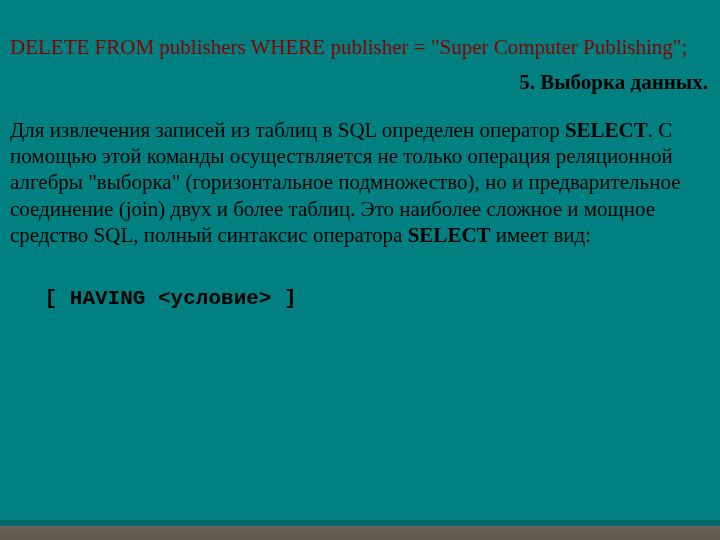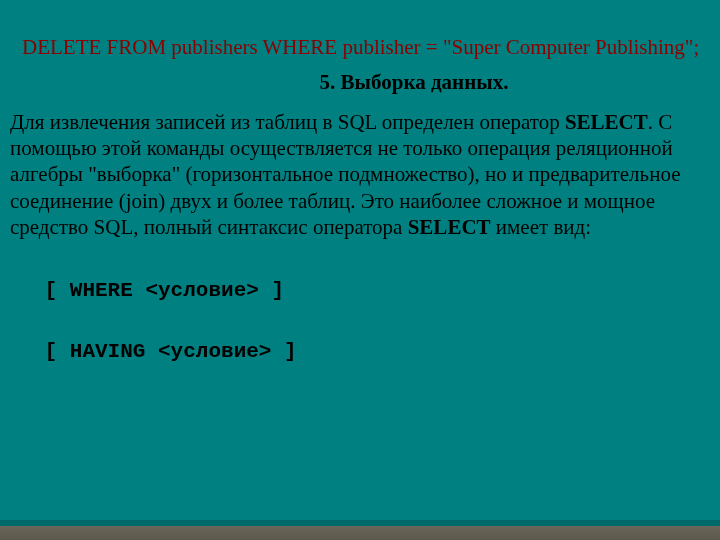--- a/index.html
+++ b/index.html
@@ -10,26 +10,26 @@
     background: #008080;
     font-family: "Times New Roman", Times, serif;
     font-size: 21px;
     line-height: 1.25;
     color: #000;
     overflow: hidden;
   }
   .page {
     padding: 4px 12px 0 10px;
   }
-  .red { color: #8b0000; margin-left: 12px; }
+  .red { color: #8b0000; }
   .black { color: #000; }
   .heading {
     font-weight: bold;
-    text-align: center;
-    margin: 8px 0 14px 110px;
+    text-align: right;
+    margin: 8px 0 22px 110px;
   }
   .para {
     margin: 4px 0 6px 0;
   }
   .bold { font-weight: bold; }
   .code {
     font-family: "Courier New", Courier, monospace;
     font-weight: bold;
     font-size: 21px;
     white-space: pre;
@@ -63,21 +63,20 @@
     <span class="red">DELETE FROM publishers WHERE publisher = "Super Computer Publishing";</span><br>
   </div>
 
   <div class="heading">5. Выборка данных.</div>
 
   <div class="para">
     <span>Для извлечения записей из таблиц в SQL определен оператор </span><span class="bold">SELECT</span><span>. С помощью этой команды осуществляется не только операция реляционной алгебры "выборка" (горизонтальное подмножество), но и предварительное соединение (join) двух и более таблиц. Это наиболее сложное и мощное средство SQL, полный синтаксис оператора </span><span class="bold">SELECT</span><span> имеет вид:</span>
   </div>
 
   <div class="code">
-<div> [ WHERE &lt;условие&gt; ]</div>
 <div> [ HAVING &lt;условие&gt; ]</div>
 
   </div>
 
 </div>
 
 <div class="footer-shadow"></div>
 <div class="footer-strip"></div>
 
 </body></html>

